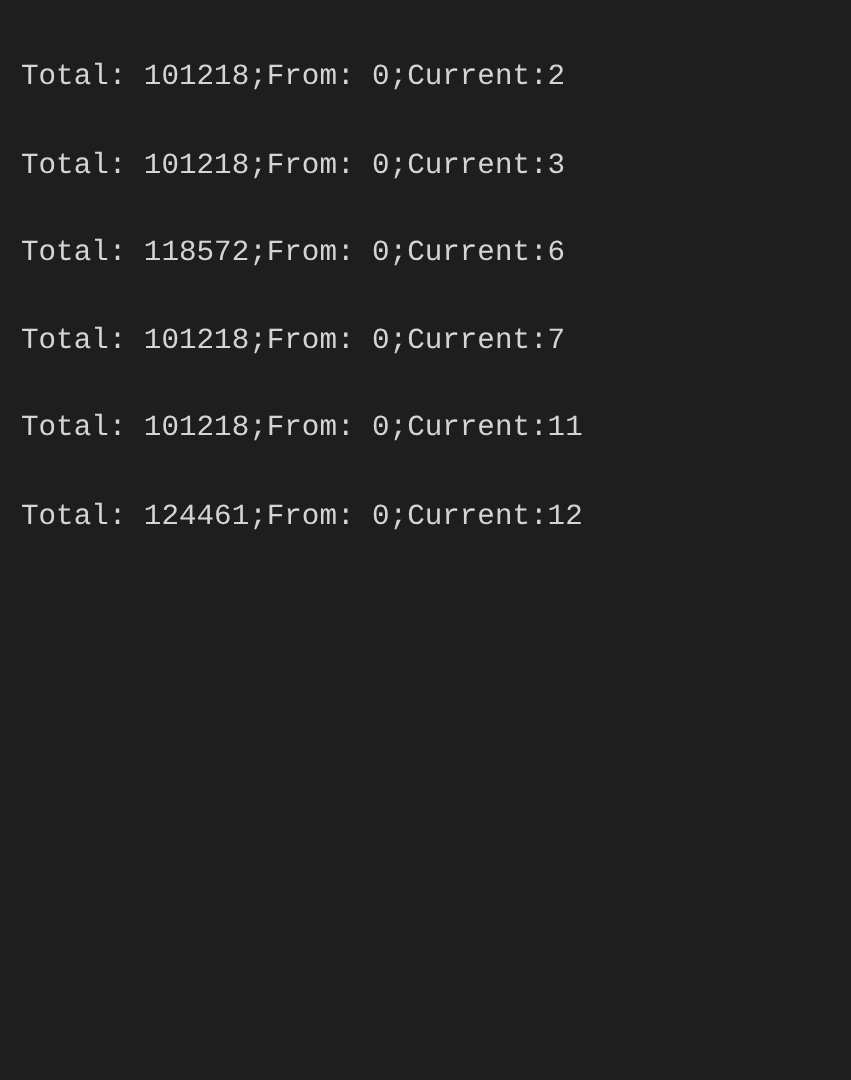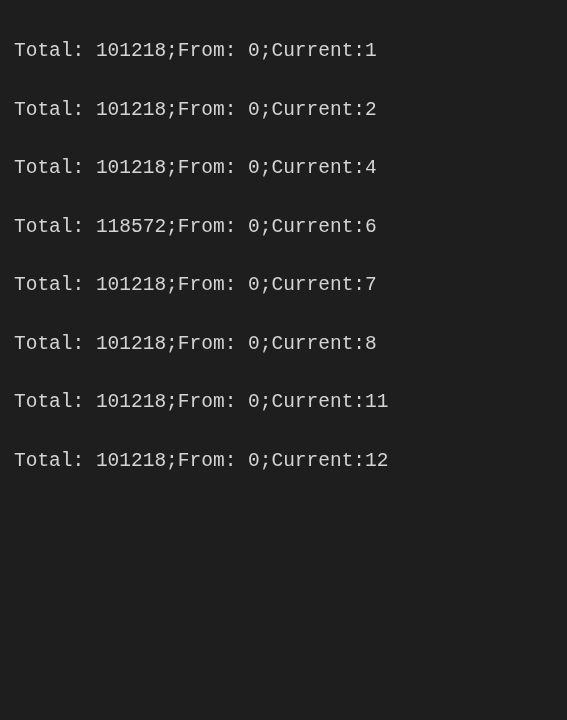--- a/index.html
+++ b/index.html
@@ -18,28 +18,26 @@
       white-space: pre;
     }
     .line {
       display: block;
     }
   </style>
 </head>
 <body>
 
 <div class="terminal">
-<span class="line">Total: 101218;From: 0;Current:1</span>
 <span class="line">Total: 101218;From: 0;Current:2</span>
-<span class="line">Total: 101218;From: 0;Current:4</span>
+<span class="line">Total: 101218;From: 0;Current:3</span>
 <span class="line">Total: 118572;From: 0;Current:6</span>
 <span class="line">Total: 101218;From: 0;Current:7</span>
-<span class="line">Total: 101218;From: 0;Current:8</span>
 <span class="line">Total: 101218;From: 0;Current:11</span>
-<span class="line">Total: 101218;From: 0;Current:12</span>
+<span class="line">Total: 124461;From: 0;Current:12</span>
 
 
 
 
 
 
 
 
 
 

